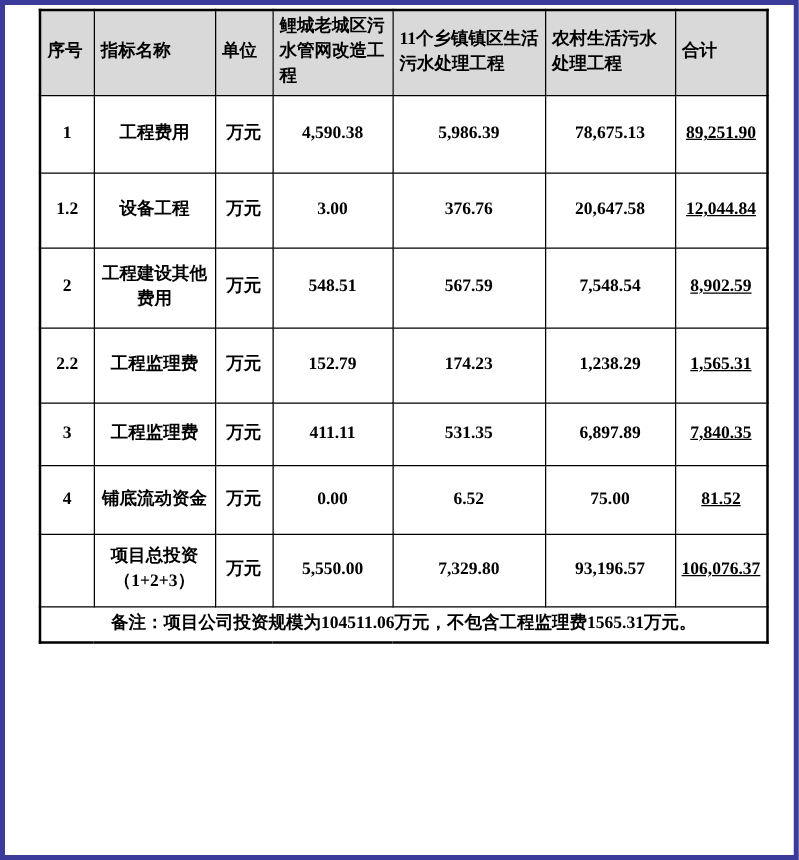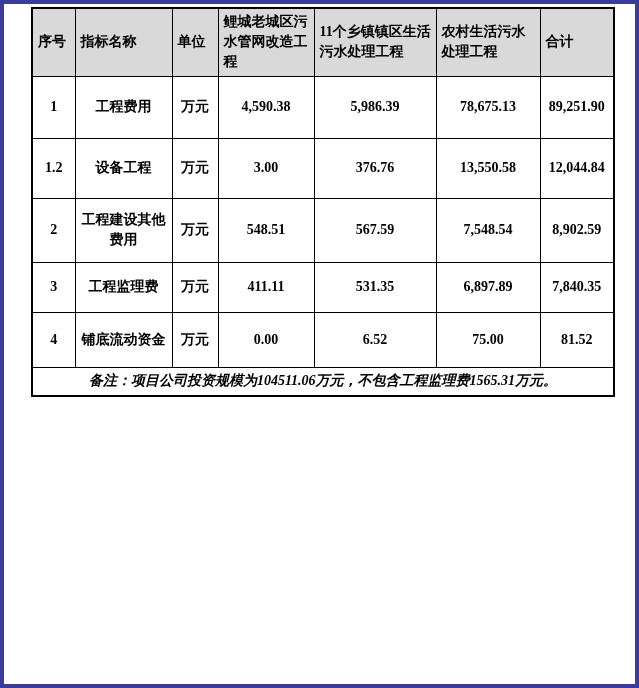--- a/index.html
+++ b/index.html
@@ -49,26 +49,26 @@
     line-height: 20px;
   }
   td.c-name {
     word-break: break-all;
     white-space: pre-line;
     padding: 2px 4px;
   }
   td.c-total {
     word-break: break-all;
     padding: 2px 9px;
+    text-decoration: underline;
   }
   td.c-note {
     text-align: left;
     padding: 3px 5px;
     line-height: 20px;
-    font-style: italic;
   }
 </style>
 </head>
 <body>
 
 <div class="frame">
   <table class="inv">
     <colgroup>
       <col style="width:43px">
       <col style="width:97px">
@@ -98,48 +98,67 @@
         <td class="c-val">5,986.39</td>
         <td class="c-val">78,675.13</td>
         <td class="c-total">89,251.90</td>
       </tr>
       <tr style="height:60px">
         <td class="c-no">1.2</td>
         <td class="c-name">设备工程</td>
         <td class="c-unit">万元</td>
         <td class="c-val">3.00</td>
         <td class="c-val">376.76</td>
-        <td class="c-val">13,550.58</td>
+        <td class="c-val">20,647.58</td>
         <td class="c-total">12,044.84</td>
       </tr>
       <tr style="height:64px">
         <td class="c-no">2</td>
         <td class="c-name">工程建设其他费用</td>
         <td class="c-unit">万元</td>
         <td class="c-val">548.51</td>
         <td class="c-val">567.59</td>
         <td class="c-val">7,548.54</td>
         <td class="c-total">8,902.59</td>
+      </tr>
+      <tr style="height:60px">
+        <td class="c-no">2.2</td>
+        <td class="c-name">工程监理费</td>
+        <td class="c-unit">万元</td>
+        <td class="c-val">152.79</td>
+        <td class="c-val">174.23</td>
+        <td class="c-val">1,238.29</td>
+        <td class="c-total">1,565.31</td>
       </tr>
       <tr style="height:50px">
         <td class="c-no">3</td>
         <td class="c-name">工程监理费</td>
         <td class="c-unit">万元</td>
         <td class="c-val">411.11</td>
         <td class="c-val">531.35</td>
         <td class="c-val">6,897.89</td>
         <td class="c-total">7,840.35</td>
       </tr>
       <tr style="height:55px">
         <td class="c-no">4</td>
         <td class="c-name">铺底流动资金</td>
         <td class="c-unit">万元</td>
         <td class="c-val">0.00</td>
         <td class="c-val">6.52</td>
         <td class="c-val">75.00</td>
         <td class="c-total">81.52</td>
       </tr>
+      <tr style="height:58px">
+        <td class="c-no"></td>
+        <td class="c-name">项目总投资
+（1+2+3）</td>
+        <td class="c-unit">万元</td>
+        <td class="c-val">5,550.00</td>
+        <td class="c-val">7,329.80</td>
+        <td class="c-val">93,196.57</td>
+        <td class="c-total">106,076.37</td>
+      </tr>
       <tr style="height:29px">
         <td class="c-note" colspan="7">备注：项目公司投资规模为104511.06万元，不包含工程监理费1565.31万元。</td>
       </tr>
     </tbody>
   </table>
 </div>
 
 </body></html>

